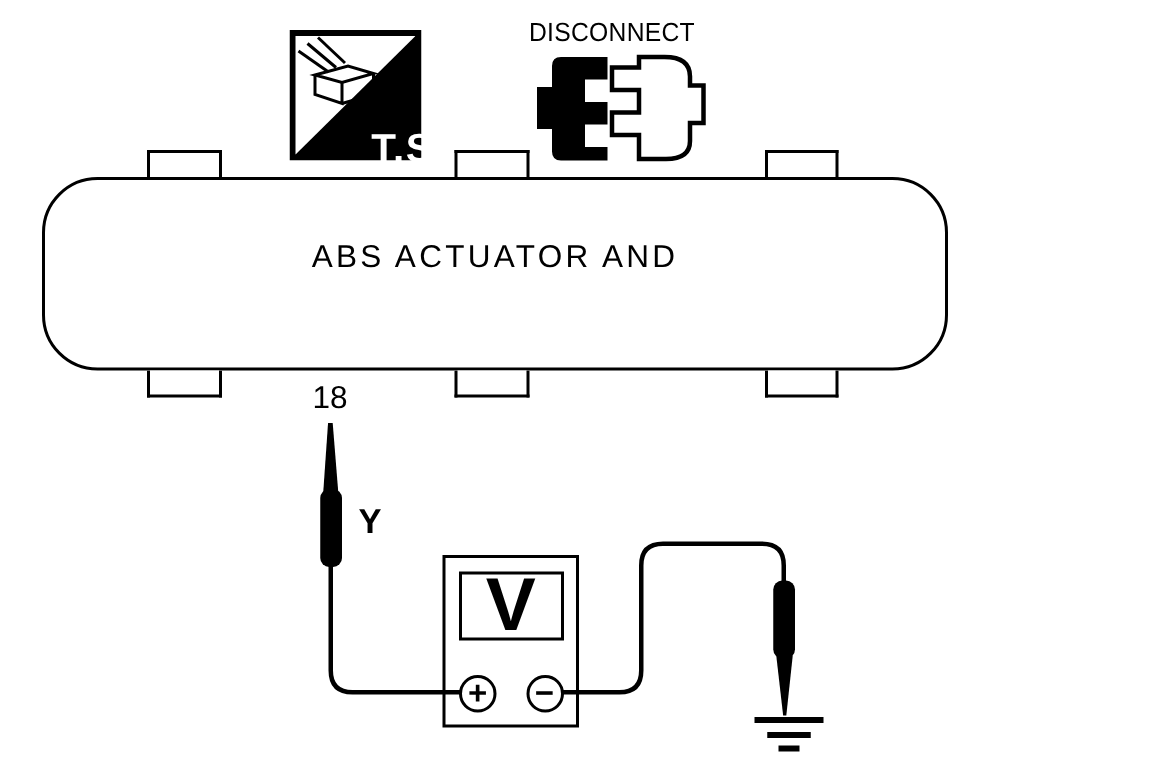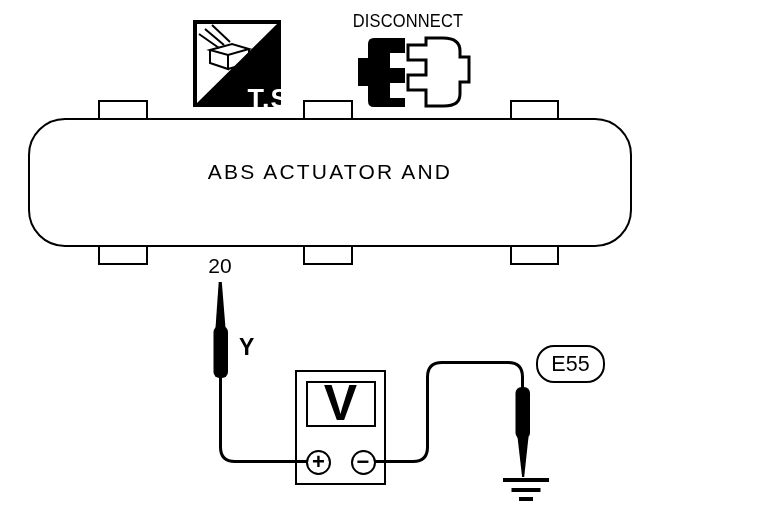--- a/index.html
+++ b/index.html
@@ -130,32 +130,29 @@
   <div class="abs-connector">
     <div class="title-line">ABS ACTUATOR AND</div>
   </div>
   <div class="tab top c1"></div>
   <div class="tab top c2"></div>
   <div class="tab top c3"></div>
   <div class="tab bottom c1"></div>
   <div class="tab bottom c2"></div>
   <div class="tab bottom c3"></div>
 
-  <span class="pin-label">20</span>
+  <span class="pin-label">18</span>
   <span class="wire-label">Y</span>
 
   <div class="voltmeter">
     <div class="vm-display">
       <span>V</span>
     </div>
     <div class="terminal plus">
       <span>+</span>
     </div>
     <div class="terminal minus">
       <span>−</span>
     </div>
   </div>
 
-  <div class="e55">
-    <span>E55</span>
-  </div>
 
 </div>
 
 </body></html>

